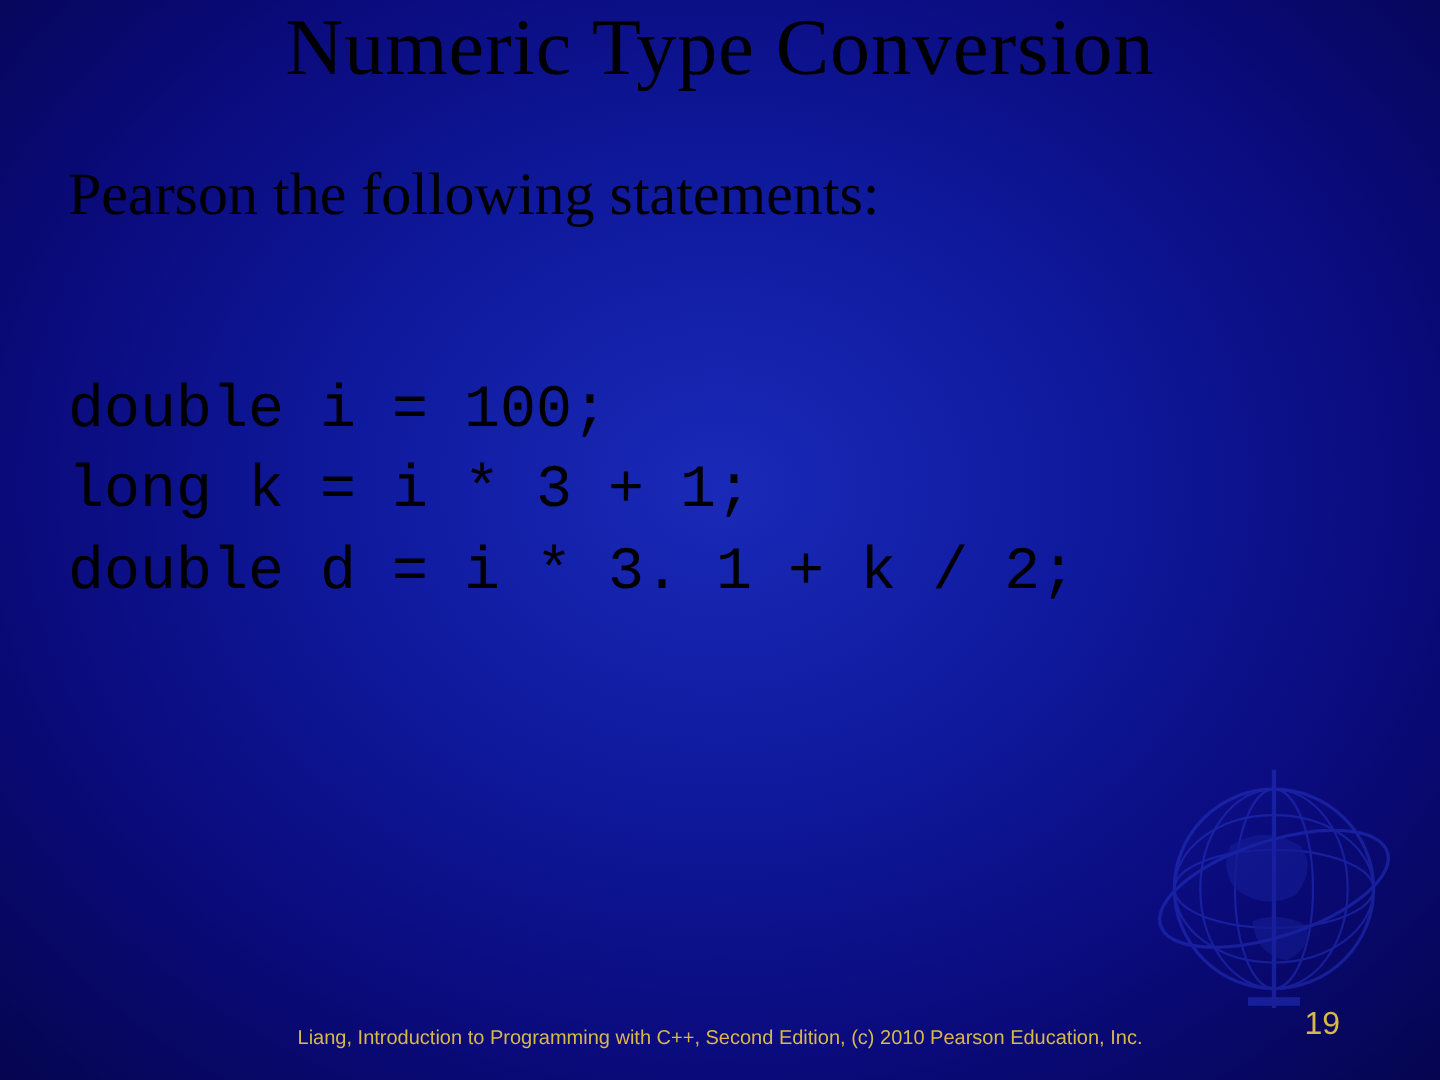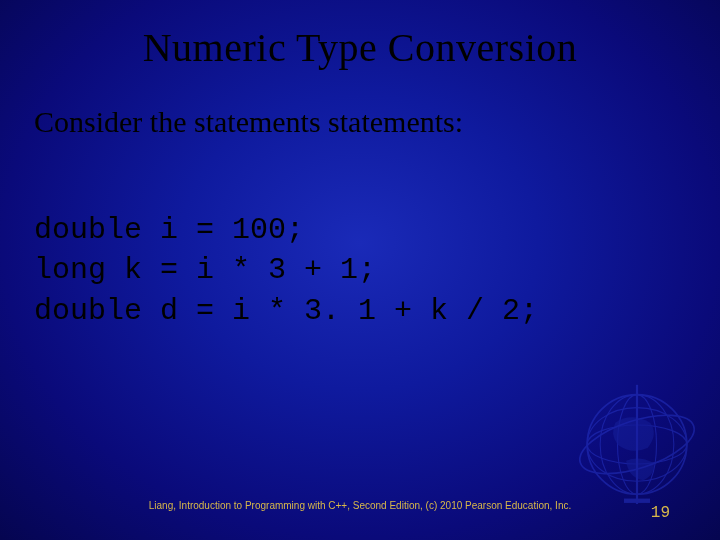--- a/index.html
+++ b/index.html
@@ -8,52 +8,51 @@
     background: radial-gradient(ellipse at 50% 45%, #1a2ab8 0%, #0f1a9e 35%, #0a0a7a 70%, #050550 100%);
     font-family: "Times New Roman", Times, serif;
     color: #000;
     position: relative;
   }
   .title {
     text-align: center;
     font-size: 40px;
     font-weight: normal;
     color: #000;
-    padding-top: 24px;
     letter-spacing: 0.5px;
   }
   .intro {
     font-size: 30px;
     color: #000;
     margin: 34px 0 0 34px;
   }
   .code {
     font-family: "Courier New", Courier, monospace;
     font-size: 30px;
     color: #000;
     margin: 30px 0 0 34px;
     line-height: 1.35;
     white-space: pre;
   }
   .footer {
     position: absolute;
-    bottom: 28px;
+    bottom: 14px;
     left: 0;
     width: 100%;
     text-align: center;
     font-family: Arial, Helvetica, sans-serif;
     font-size: 10px;
     color: #d8b84a;
     line-height: 1.25;
   }
   .pagenum {
     position: absolute;
     bottom: 18px;
     right: 50px;
-    font-family: Liberation Mono, monospace;
+    font-family: Liberation Sans, sans-serif;
     font-size: 16px;
     color: #d8b84a;
   }
   .globe {
     position: absolute;
     right: 18px;
     bottom: 36px;
     width: 130px;
     height: 130px;
     opacity: 0.45;
@@ -73,21 +72,21 @@
     <path d="M40 45 Q55 35 72 45 Q80 55 70 68 Q55 75 42 65 Q35 55 40 45 Z" fill="#1e2eb0" opacity="0.7"></path>
     <path d="M50 80 Q62 75 75 82 Q78 92 66 98 Q52 96 50 80 Z" fill="#1e2eb0" opacity="0.7"></path>
     <ellipse cx="60" cy="65" rx="55" ry="22" fill="none" stroke="#2a3ad0" stroke-width="1.5" transform="rotate(-18 60 65)"></ellipse>
     <line x1="60" y1="10" x2="60" y2="120" stroke="#2a3ad0" stroke-width="2"></line>
     <rect x="48" y="115" width="24" height="4" fill="#2a3ad0"></rect>
   </svg>
 </div>
 
 <h1 class="title">Numeric Type Conversion</h1>
 
-<p class="intro">Consider the statements statements:</p>
+<p class="intro">Pearson the following statements:</p>
 
 <div class="code">
 <span>double i = 100;</span>
 <span>long k = i * 3 + 1;</span>
 <span>double d = i * 3. 1 + k / 2;</span>
 </div>
 
 <div class="footer">
   <div>Liang, Introduction to Programming with C++, Second Edition, (c) 2010 Pearson Education, Inc.</div>
 </div>

